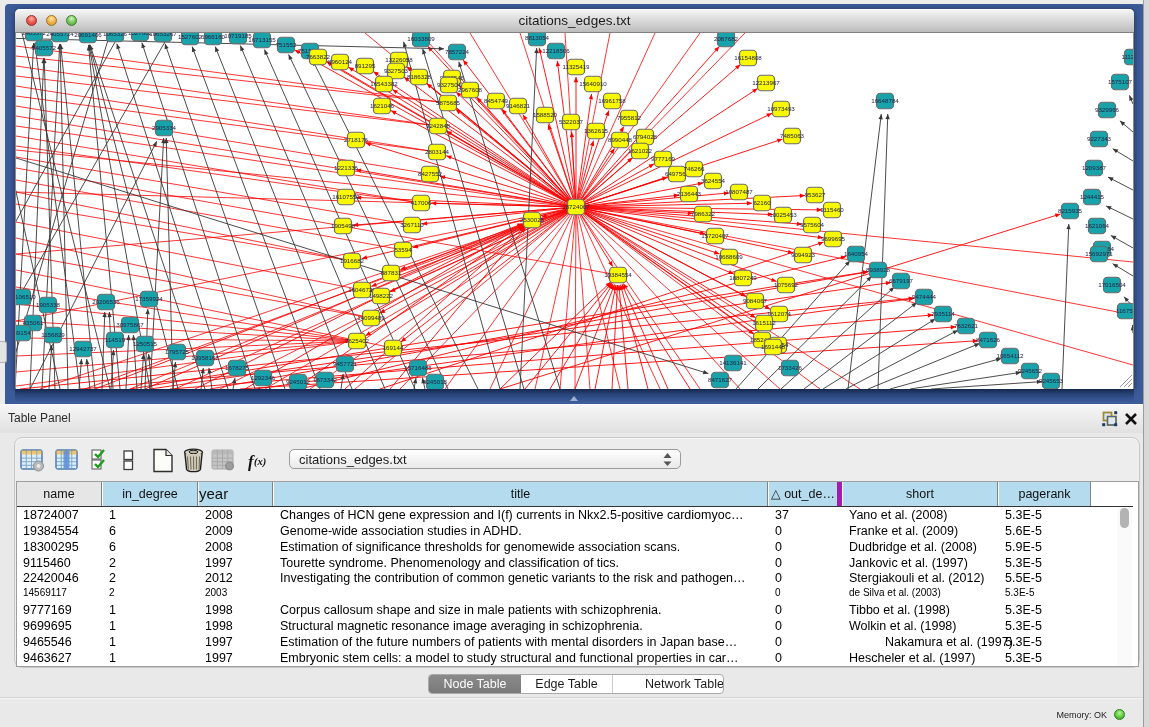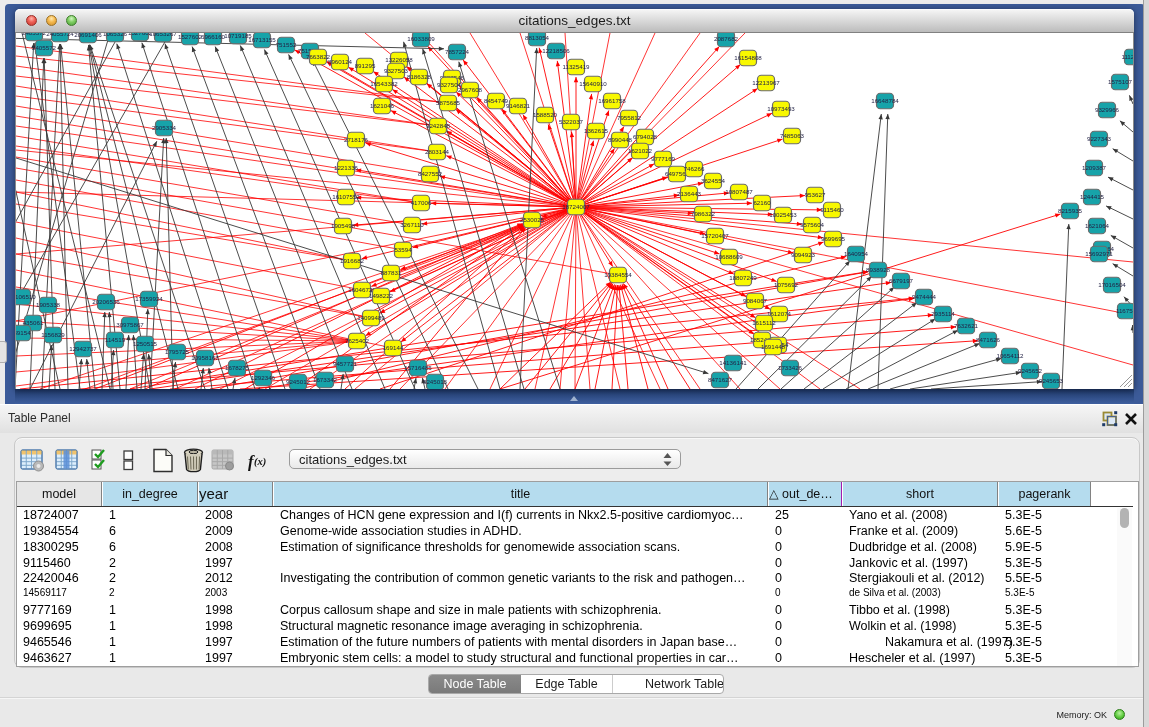--- a/index.html
+++ b/index.html
@@ -805,34 +805,34 @@
 
 <div class="abs" style="left:289px;top:449px;width:392px;height:20px;border:1px solid #9b9b9b;border-radius:5px;background:linear-gradient(#ffffff,#e9e9e9);font-size:13px;color:#1c1c1c;line-height:19px;padding-left:9px">citations_edges.txt
   <svg class="abs" width="11" height="14" style="right:7px;top:3px">
       <path d="M5.5 0 L9.5 5 L1.5 5 Z" fill="#555"></path>
       <path d="M5.5 13 L9.5 8.5 L1.5 8.5 Z" fill="#555"></path>
     </svg>
 </div>
 
 <div class="abs" style="left:16px;top:481px;width:1123px;height:186px;background:#fff;border:1px solid #9e9e9e"></div>
 <div style="position:absolute;left:17px;top:482px;width:1116px;height:25px;border-bottom:1px solid #333">
-    <div style="position:absolute;left:0px;top:0;width:85px;height:24px;background:#e6e6e6;border-right:1px solid #828282;text-align:center;line-height:24px;font-size:12.5px;color:#111">model</div>
+    <div style="position:absolute;left:0px;top:0;width:85px;height:24px;background:#e6e6e6;border-right:1px solid #828282;text-align:center;line-height:24px;font-size:12.5px;color:#111">name</div>
     <div style="position:absolute;left:86px;top:0;width:95px;height:24px;background:#b5dcee;border-right:1px solid #828282;text-align:center;line-height:24px;font-size:12.5px;color:#111">in_degree</div>
     <div style="position:absolute;left:182px;top:0;width:74px;height:24px;background:#b5dcee;border-right:1px solid #828282;text-align:left;line-height:24px;font-size:15px;color:#111">year</div>
     <div style="position:absolute;left:257px;top:0;width:494px;height:24px;background:#b5dcee;border-right:1px solid #828282;text-align:center;line-height:24px;font-size:12.5px;color:#111">title</div>
-    <div style="position:absolute;left:752px;top:0;width:73px;height:24px;background:#b5dcee;border-right:1px solid #a21caf;line-height:24px;font-size:12.5px;color:#111">△ out_de…</div>
+    <div style="position:absolute;left:752px;top:0;width:73px;height:24px;background:#b5dcee;border-right:5px solid #a21caf;text-align:center;line-height:24px;font-size:12.5px;color:#111">△ out_de…</div>
     <div style="position:absolute;left:826px;top:0;width:155px;height:24px;background:#b5dcee;border-right:1px solid #828282;text-align:center;line-height:24px;font-size:12.5px;color:#111">short</div>
     <div style="position:absolute;left:982px;top:0;width:92px;height:24px;background:#b5dcee;border-right:1px solid #828282;text-align:center;line-height:24px;font-size:12.5px;color:#111">pagerank</div>
   </div>
 <div style="position:absolute;left:17px;top:508.0px;width:1116px;height:16px;font-size:12.5px;color:#000">
     <div style="position:absolute;left:6px;top:0;width:80px;height:16px;overflow:hidden;white-space:nowrap">18724007</div>
     <div style="position:absolute;left:92px;top:0;width:90px;height:16px;overflow:hidden;white-space:nowrap">1</div>
     <div style="position:absolute;left:188px;top:0;width:69px;height:16px;overflow:hidden;white-space:nowrap">2008</div>
     <div style="position:absolute;left:263px;top:0;width:489px;height:16px;overflow:hidden;white-space:nowrap">Changes of HCN gene expression and I(f) currents in Nkx2.5-positive cardiomyoc…</div>
-    <div style="position:absolute;left:758px;top:0;width:68px;height:16px;overflow:hidden;white-space:nowrap">25</div>
+    <div style="position:absolute;left:758px;top:0;width:68px;height:16px;overflow:hidden;white-space:nowrap">37</div>
     <div style="position:absolute;left:832px;top:0;width:150px;height:16px;overflow:hidden;white-space:nowrap">Yano et al. (2008)</div>
     <div style="position:absolute;left:988px;top:0;width:87px;height:16px;overflow:hidden;white-space:nowrap">5.3E-5</div>
   </div>
 <div style="position:absolute;left:17px;top:523.9px;width:1116px;height:16px;font-size:12.5px;color:#000">
     <div style="position:absolute;left:6px;top:0;width:80px;height:16px;overflow:hidden;white-space:nowrap">19384554</div>
     <div style="position:absolute;left:92px;top:0;width:90px;height:16px;overflow:hidden;white-space:nowrap">6</div>
     <div style="position:absolute;left:188px;top:0;width:69px;height:16px;overflow:hidden;white-space:nowrap">2009</div>
     <div style="position:absolute;left:263px;top:0;width:489px;height:16px;overflow:hidden;white-space:nowrap">Genome-wide association studies in ADHD.</div>
     <div style="position:absolute;left:758px;top:0;width:68px;height:16px;overflow:hidden;white-space:nowrap">0</div>
     <div style="position:absolute;left:832px;top:0;width:150px;height:16px;overflow:hidden;white-space:nowrap">Franke et al. (2009)</div>
@@ -844,20 +844,21 @@
     <div style="position:absolute;left:188px;top:0;width:69px;height:16px;overflow:hidden;white-space:nowrap">2008</div>
     <div style="position:absolute;left:263px;top:0;width:489px;height:16px;overflow:hidden;white-space:nowrap">Estimation of significance thresholds for genomewide association scans.</div>
     <div style="position:absolute;left:758px;top:0;width:68px;height:16px;overflow:hidden;white-space:nowrap">0</div>
     <div style="position:absolute;left:832px;top:0;width:150px;height:16px;overflow:hidden;white-space:nowrap">Dudbridge et al. (2008)</div>
     <div style="position:absolute;left:988px;top:0;width:87px;height:16px;overflow:hidden;white-space:nowrap">5.9E-5</div>
   </div>
 <div style="position:absolute;left:17px;top:555.5px;width:1116px;height:16px;font-size:12.5px;color:#000">
     <div style="position:absolute;left:6px;top:0;width:80px;height:16px;overflow:hidden;white-space:nowrap">9115460</div>
     <div style="position:absolute;left:92px;top:0;width:90px;height:16px;overflow:hidden;white-space:nowrap">2</div>
     <div style="position:absolute;left:188px;top:0;width:69px;height:16px;overflow:hidden;white-space:nowrap">1997</div>
+    <div style="position:absolute;left:263px;top:0;width:489px;height:16px;overflow:hidden;white-space:nowrap">Tourette syndrome. Phenomenology and classification of tics.</div>
     <div style="position:absolute;left:758px;top:0;width:68px;height:16px;overflow:hidden;white-space:nowrap">0</div>
     <div style="position:absolute;left:832px;top:0;width:150px;height:16px;overflow:hidden;white-space:nowrap">Jankovic et al. (1997)</div>
     <div style="position:absolute;left:988px;top:0;width:87px;height:16px;overflow:hidden;white-space:nowrap">5.3E-5</div>
   </div>
 <div style="position:absolute;left:17px;top:571.4px;width:1116px;height:16px;font-size:12.5px;color:#000">
     <div style="position:absolute;left:6px;top:0;width:80px;height:16px;overflow:hidden;white-space:nowrap">22420046</div>
     <div style="position:absolute;left:92px;top:0;width:90px;height:16px;overflow:hidden;white-space:nowrap">2</div>
     <div style="position:absolute;left:188px;top:0;width:69px;height:16px;overflow:hidden;white-space:nowrap">2012</div>
     <div style="position:absolute;left:263px;top:0;width:489px;height:16px;overflow:hidden;white-space:nowrap">Investigating the contribution of common genetic variants to the risk and pathogen…</div>
     <div style="position:absolute;left:758px;top:0;width:68px;height:16px;overflow:hidden;white-space:nowrap">0</div>

